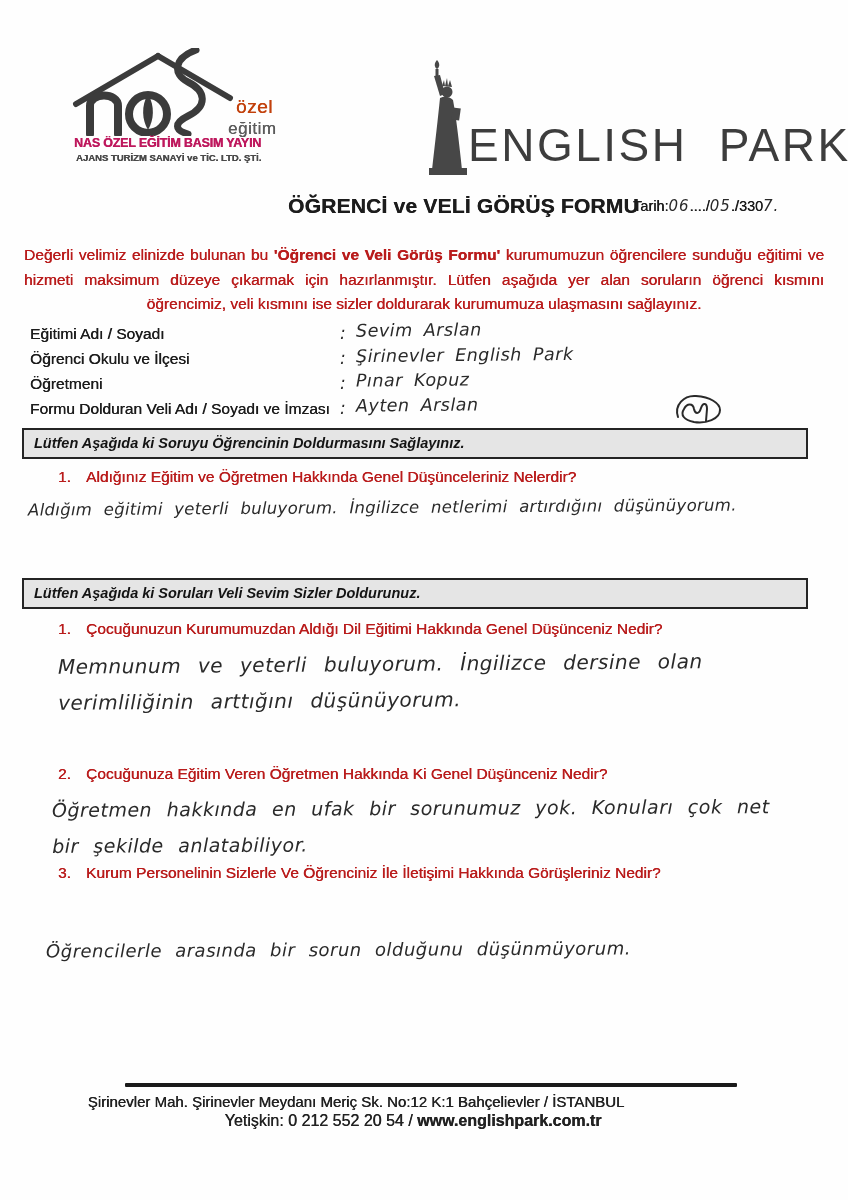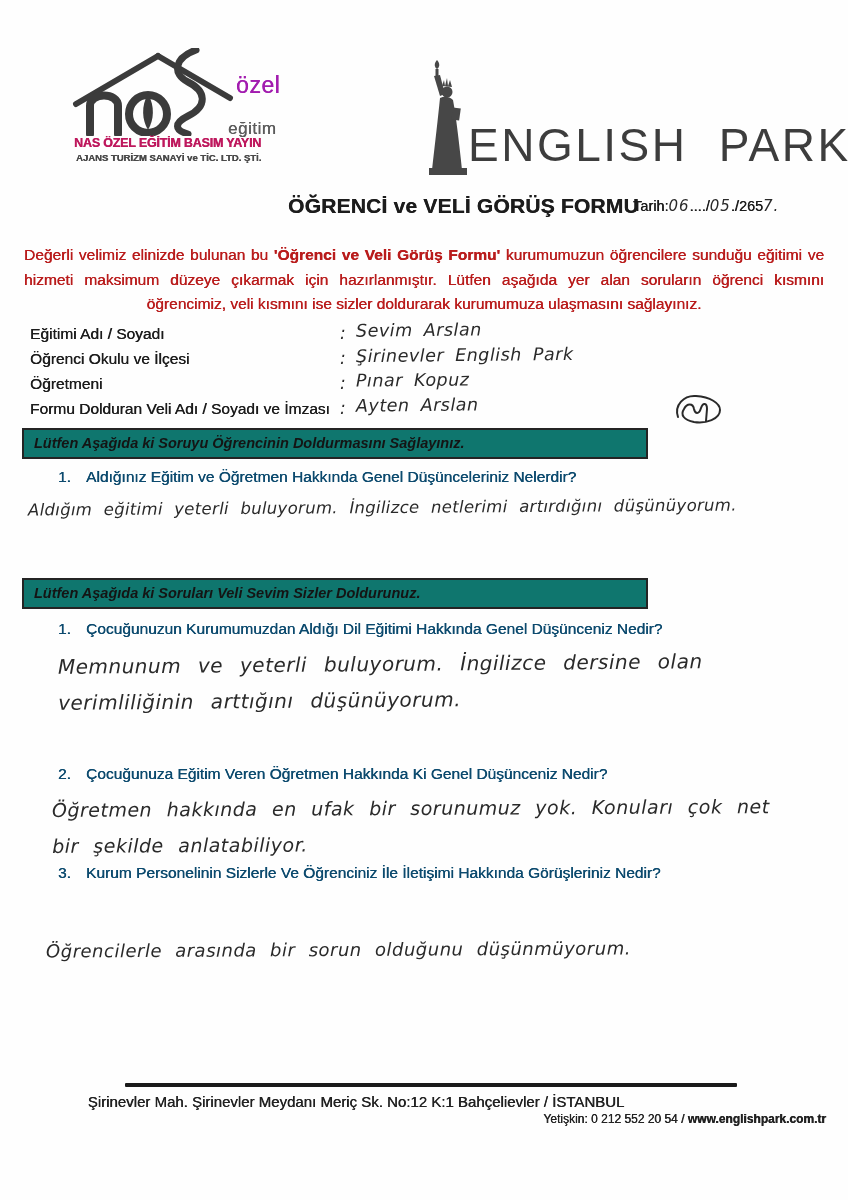--- a/index.html
+++ b/index.html
@@ -7,21 +7,21 @@
     position:relative; width:848px; height:1200px; margin:0 auto;
     background:#fefefe; overflow:hidden;
     font-family:"Liberation Sans", sans-serif; color:#1c1c1c;
   }
   .abs { position:absolute; }
   .printed { text-shadow:0.35px 0 0 currentColor; }
 
   
   .nas-logo { left:58px; top:48px; width:270px; height:130px; }
   .nas-glyph { position:absolute; left:14px; top:0; }
-  .nas-ozel { position:absolute; left:178px; top:24px; font-size:23px; color:#a21caf; letter-spacing:0.5px; }
+  .nas-ozel { position:absolute; left:178px; top:48px; font-size:19px; color:#c2410c; letter-spacing:0.5px; }
   .nas-egitim { position:absolute; left:170px; top:71px; font-size:17px; color:#5c5c5c; letter-spacing:0.5px;text-align:right; }
   .nas-line1 { position:absolute; left:16px; top:88px; width:240px; font-size:12.5px; font-weight:bold; color:#be185d; letter-spacing:-0.2px; white-space:nowrap; }
   .nas-line2 { position:absolute; left:18px; top:104px; width:240px; font-size:9.5px; font-weight:bold; color:#4a4a4a; white-space:nowrap; }
 
   
   .ep-logo { left:428px; top:60px; width:360px; height:118px; }
   .ep-statue { position:absolute; left:0; top:0; }
   .ep-wordmark {
     position:absolute; left:40px; top:58px; font-size:46px; color:#3d3d3d;
     letter-spacing:2.5px; word-spacing:16px; white-space:nowrap; font-weight:400;
@@ -42,42 +42,42 @@
   
   .fields { left:30px; top:322px; width:790px; }
   .field-row { position:relative; height:25px; }
   .field-label { position:absolute; left:0; top:3px; font-size:15.5px; }
   .field-colon { position:absolute; left:310px; top:1px; font-size:17px; }
   .field-value { position:absolute; left:326px; top:-2px; font-size:17.5px; letter-spacing:0.5px; word-spacing:5px; white-space:nowrap; transform:rotate(-0.6deg); }
   .signature { position:absolute; left:640px; top:-6px; }
 
   
   .section-box {
-    left:22px; width:626px; border:2px solid #242424; background:#0f766e;
+    left:22px; width:786px; border:2px solid #242424; background:#e5e5e5;
     font-size:14.5px; font-weight:bold; font-style:italic; padding:5px 10px 6px;
     box-sizing:border-box; color:#141414;
   }
   .box1 { top:428px; }
   .box2 { top:578px; }
 
-  .question { font-size:15.5px; color:#0c4a6e; white-space:nowrap; }
+  .question { font-size:15.5px; color:#b91c1c; white-space:nowrap; }
   .q-num { display:inline-block; width:28px; }
 
   .answer { line-height:36px; }
   .answer div { white-space:nowrap; }
 
   .ans-student { left:28px; top:490px; font-size:16.5px; letter-spacing:0.3px; word-spacing:6px; transform:rotate(-0.4deg); }
   .ans-p1 { left:58px; top:646px; font-size:20px; letter-spacing:0.5px; word-spacing:10px; transform:rotate(-0.5deg); }
   .ans-p2 { left:52px; top:790px; font-size:19px; letter-spacing:0.5px; word-spacing:8px; transform:rotate(-0.3deg); }
   .ans-p3 { left:46px; top:932px; font-size:18px; letter-spacing:0.5px; word-spacing:7px; transform:rotate(-0.3deg); }
 
   
   .footer-divider { left:125px; top:1083px; width:612px; height:4px; background:#1a1a1a; border-radius:1px; }
   .footer-line1 { left:0; top:1093px; width:712px; text-align:center; font-size:15px; color:#222; }
-  .footer-line2 { left:0; top:1112px; width:826px; text-align:right; font-size:12px; color:#222; }
+  .footer-line2 { left:0; top:1112px; width:826px; text-align:center; font-size:16px; color:#222; }
   .footer-website { font-weight:bold; }
 </style>
 </head>
 <body>
 
 <div class="page">
 
   <div class="abs nas-logo">
     <svg class="nas-glyph" width="200" height="88" viewBox="0 0 200 88">
       <g fill="none" stroke="#3b3b3b" stroke-linecap="round">
@@ -106,21 +106,21 @@
         <path d="M12,38 C10,58 7,84 4,110 L34,110 C31,82 28,56 25,40 C21,36 16,36 12,38 Z"></path>
         <rect x="24" y="48" width="8" height="12" transform="rotate(8 28 54)"></rect>
         <rect x="1" y="108" width="38" height="7"></rect>
       </g>
     </svg>
     <div class="ep-wordmark">ENGLISH PARK</div>
   </div>
 
   <div class="abs form-title printed">ÖĞRENCİ ve VELİ GÖRÜŞ FORMU</div>
   <div class="abs date-field">
-    <span class="printed">Tarih:</span><span class="hand date-hand">06</span><span class="printed">..../</span><span class="hand date-hand">05</span><span class="printed">./</span><span class="printed">265</span><span class="hand date-hand">7.</span>
+    <span class="printed">Tarih:</span><span class="hand date-hand">06</span><span class="printed">..../</span><span class="hand date-hand">05</span><span class="printed">./</span><span class="printed">330</span><span class="hand date-hand">7.</span>
   </div>
 
   <div class="abs intro printed">
     <span>Değerli velimiz elinizde bulunan bu </span><b>'Öğrenci ve Veli Görüş Formu'</b><span> kurumumuzun öğrencilere sunduğu eğitimi ve hizmeti maksimum düzeye çıkarmak için hazırlanmıştır. Lütfen aşağıda yer alan soruların öğrenci kısmını öğrencimiz, veli kısmını ise sizler doldurarak kurumumuza ulaşmasını sağlayınız.</span>
   </div>
 
   <div class="abs fields">
     <div class="field-row">
       <span class="field-label printed">Eğitimi Adı / Soyadı</span>
       <span class="field-colon hand">:</span>

